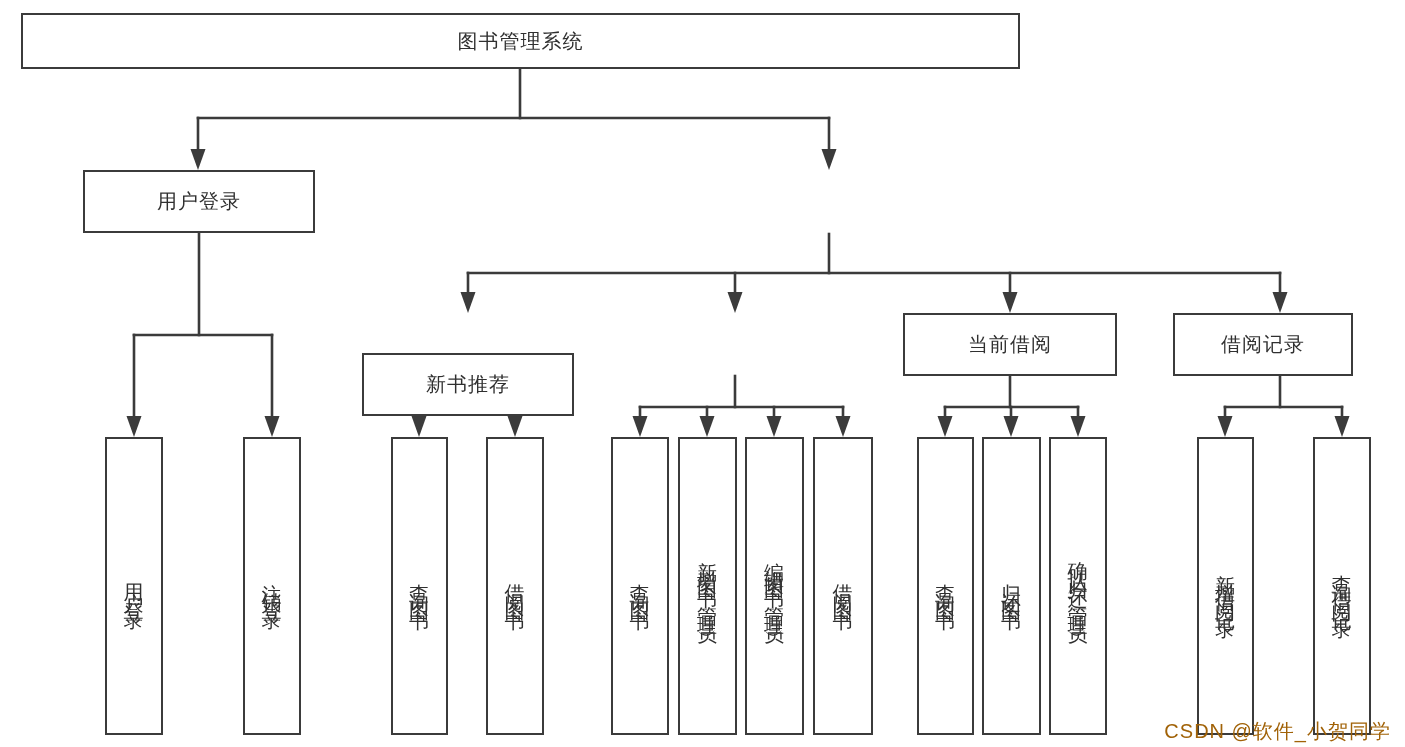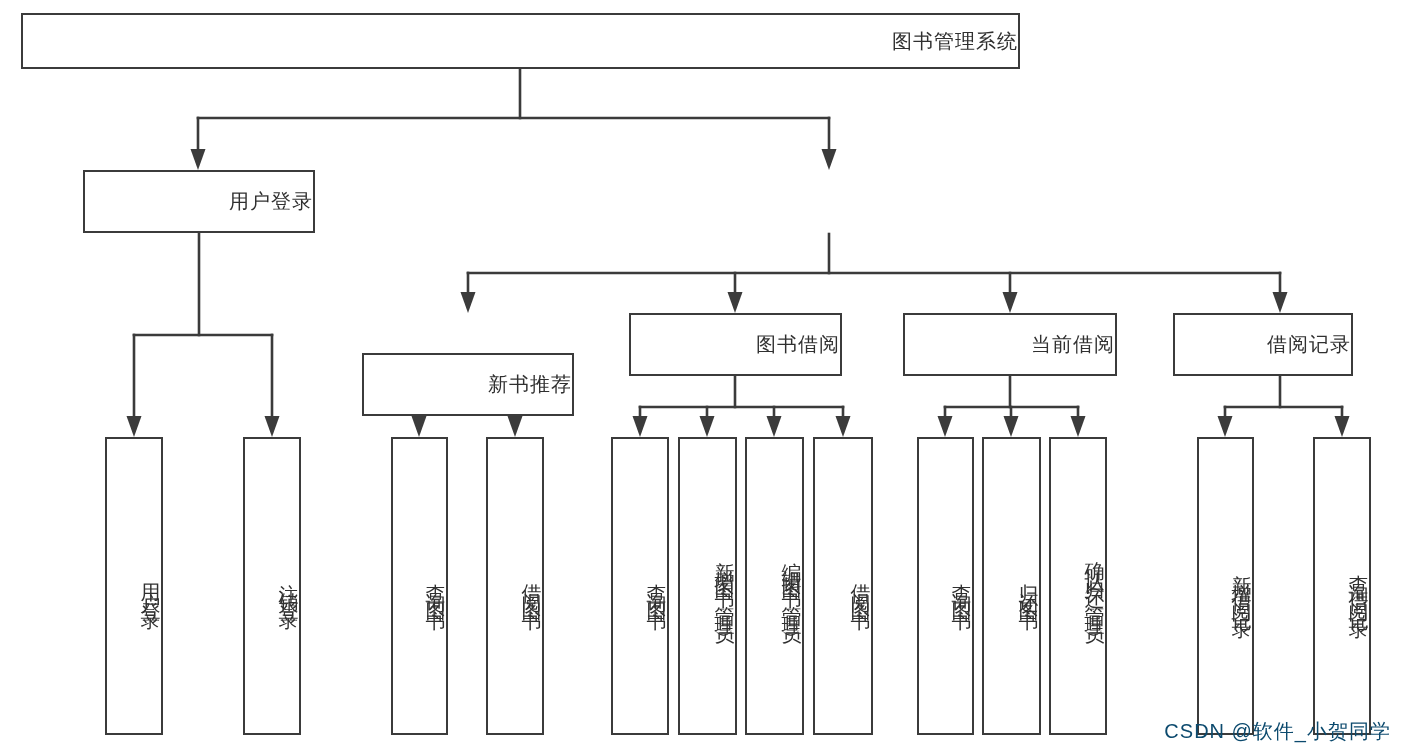--- a/index.html
+++ b/index.html
@@ -31,38 +31,38 @@
   .connectors polygon {
     fill: #3b3b3b;
   }
   .node {
     position: absolute;
     box-sizing: border-box;
     background: #ffffff;
     border: 2.5px solid #3b3b3b;
     display: flex;
     align-items: center;
-    justify-content: flex-end;
+    justify-content: center;
     font-size: 20px;
     letter-spacing: 1px;
     white-space: nowrap;
   }
   .node .leaf-text {
     writing-mode: vertical-rl;
     text-orientation: mixed;
     letter-spacing: 9px;
     line-height: 1;
   }
   .watermark {
     position: absolute;
     right: 14px;
     bottom: 2px;
     font-size: 20px;
     letter-spacing: 1px;
-    color: #0c4a6e;
+    color: #a16207;
     white-space: nowrap;
   }
 </style>
 </head>
 <body>
 
 <div class="canvas">
 
   <svg class="connectors" viewBox="0 0 1405 747">
       <line x1="520" y1="69" x2="520" y2="118"></line>
@@ -123,23 +123,20 @@
     <span>图书管理系统</span>
   </div>
 
   <div class="node" style="left:83px; top:170px; width:232px; height:63px;">
     <span>用户登录</span>
   </div>
 
   <div class="node" style="left:362px; top:313px; width:212px; height:63px;margin-top:40px;">
     <span>新书推荐</span>
   </div>
-  <div class="node" style="left:629px; top:313px; width:213px; height:63px;">
-    <span>图书借阅</span>
-  </div>
   <div class="node" style="left:903px; top:313px; width:214px; height:63px;">
     <span>当前借阅</span>
   </div>
   <div class="node" style="left:1173px; top:313px; width:180px; height:63px;">
     <span>借阅记录</span>
   </div>
 
   <div class="node" style="left:105px; top:437px; width:58px; height:298px;">
     <span class="leaf-text">用户登录</span>
   </div>

